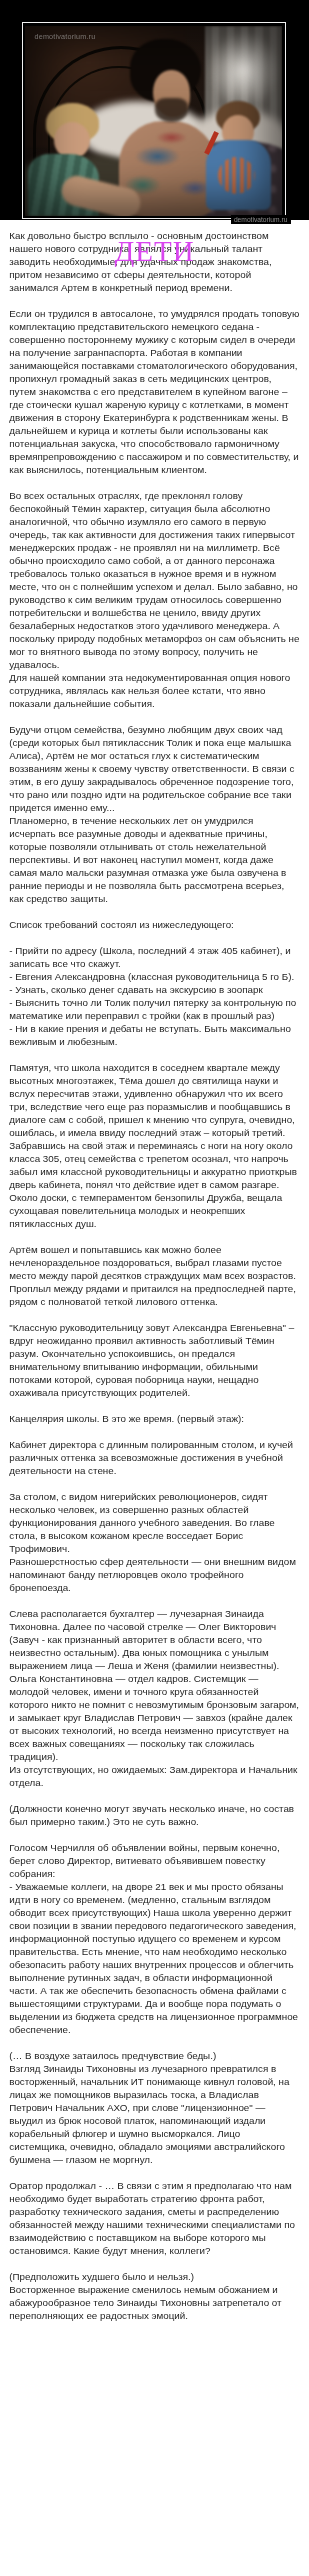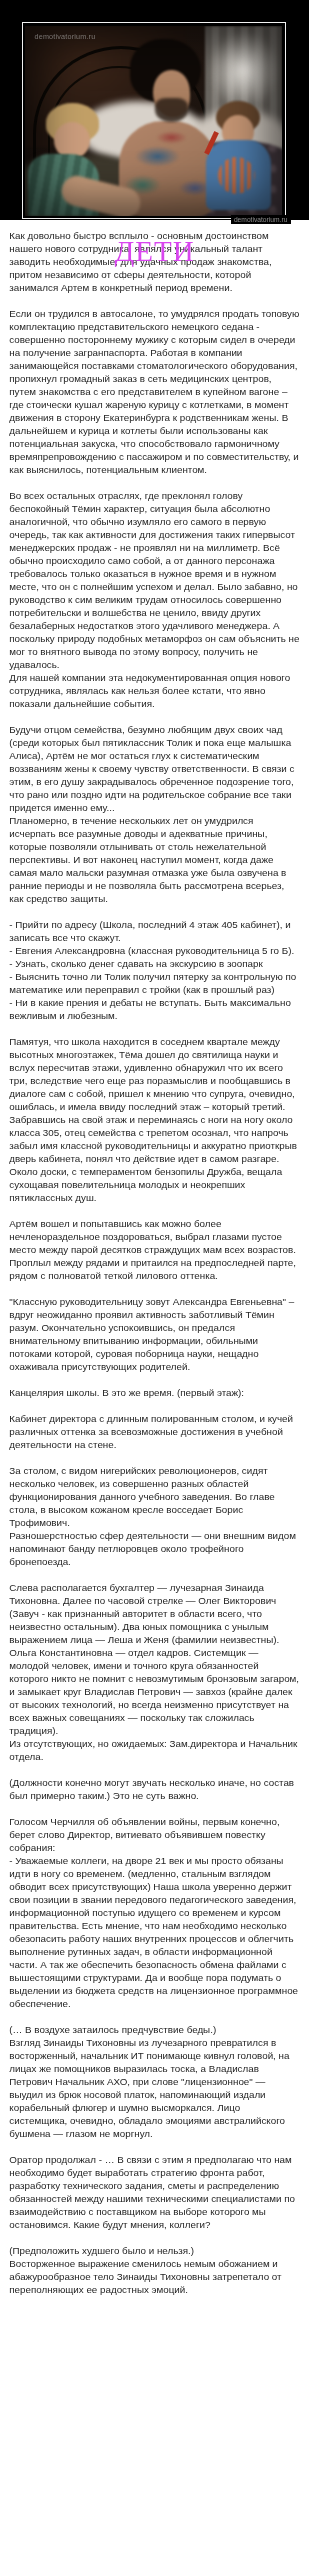--- a/index.html
+++ b/index.html
@@ -133,20 +133,21 @@
     <div class="d-subtitle">цветы жизни</div>
   </div>
 
   <div class="article">
       <p class="para">Как довольно быстро всплыло - основным достоинством нашего нового сотрудника, являлся уникальный талант заводить необходимые, для удачных продаж знакомства, притом независимо от сферы деятельности, которой занимался Артем в конкретный период времени.</p>
       <p class="para">Если он трудился в автосалоне, то умудрялся продать топовую комплектацию представительского немецкого седана - совершенно постороннему мужику с которым сидел в очереди на получение загранпаспорта. Работая в компании занимающейся поставками стоматологического оборудования, пропихнул громадный заказ в сеть медицинских центров, путем знакомства с его представителем в купейном вагоне – где стоически кушал жареную курицу с котлетками, в момент движения в сторону Екатеринбурга к родственникам жены. В дальнейшем и курица и котлеты были использованы как потенциальная закуска, что способствовало гармоничному времяпрепровождению с пассажиром и по совместительству, и как выяснилось, потенциальным клиентом.</p>
       <p class="para">Во всех остальных отраслях, где преклонял голову беспокойный Тёмин характер, ситуация была абсолютно аналогичной, что обычно изумляло его самого в первую очередь, так как активности для достижения таких гипервысот менеджерских продаж - не проявлял ни на миллиметр. Всё обычно происходило само собой, а от данного персонажа требовалось только оказаться в нужное время и в нужном месте, что он с полнейшим успехом и делал. Было забавно, но руководство к сим великим трудам относилось совершенно потребительски и волшебства не ценило, ввиду других безалаберных недостатков этого удачливого менеджера. А поскольку природу подобных метаморфоз он сам объяснить не мог то внятного вывода по этому вопросу, получить не удавалось.
 Для нашей компании эта недокументированная опция нового сотрудника, являлась как нельзя более кстати, что явно показали дальнейшие события.</p>
       <p class="para">Будучи отцом семейства, безумно любящим двух своих чад (среди которых был пятиклассник Толик и пока еще малышка Алиса), Артём не мог остаться глух к систематическим воззваниям жены к своему чувству ответственности. В связи с этим, в его душу закрадывалось обреченное подозрение того, что рано или поздно идти на родительское собрание все таки придется именно ему...
 Планомерно, в течение нескольких лет он умудрился исчерпать все разумные доводы и адекватные причины, которые позволяли отлынивать от столь нежелательной перспективы. И вот наконец наступил момент, когда даже самая мало мальски разумная отмазка уже была озвучена в ранние периоды и не позволяла быть рассмотрена всерьез, как средство защиты.</p>
+      <p class="para">Список требований состоял из нижеследующего:</p>
       <p class="para">- Прийти по адресу (Школа, последний 4 этаж 405 кабинет), и записать все что скажут.
 - Евгения Александровна (классная руководительница 5 го Б).
 - Узнать, сколько денег сдавать на экскурсию в зоопарк
 - Выяснить точно ли Толик получил пятерку за контрольную по математике или переправил с тройки (как в прошлый раз)
 - Ни в какие прения и дебаты не вступать. Быть максимально вежливым и любезным.</p>
       <p class="para">Памятуя, что школа находится в соседнем квартале между высотных многоэтажек, Тёма дошел до святилища науки и вслух пересчитав этажи, удивленно обнаружил что их всего три, вследствие чего еще раз поразмыслив и пообщавшись в диалоге сам с собой, пришел к мнению что супруга, очевидно, ошиблась, и имела ввиду последний этаж – который третий.
 Забравшись на свой этаж и переминаясь с ноги на ногу около класса 305, отец семейства с трепетом осознал, что напрочь забыл имя классной руководительницы и аккуратно приоткрыв дверь кабинета, понял что действие идет в самом разгаре.
 Около доски, с темпераментом бензопилы Дружба, вещала сухощавая повелительница молодых и неокрепших пятиклассных душ.</p>
       <p class="para">Артём вошел и попытавшись как можно более нечленораздельное поздороваться, выбрал глазами пустое место между парой десятков страждущих мам всех возрастов. Проплыл между рядами и притаился на предпоследней парте, рядом с полноватой теткой лилового оттенка.</p>
       <p class="para">"Классную руководительницу зовут Александра Евгеньевна" – вдруг неожиданно проявил активность заботливый Тёмин разум. Окончательно успокоившись, он предался внимательному впитыванию информации, обильными потоками которой, суровая поборница науки, нещадно охаживала присутствующих родителей.</p>

